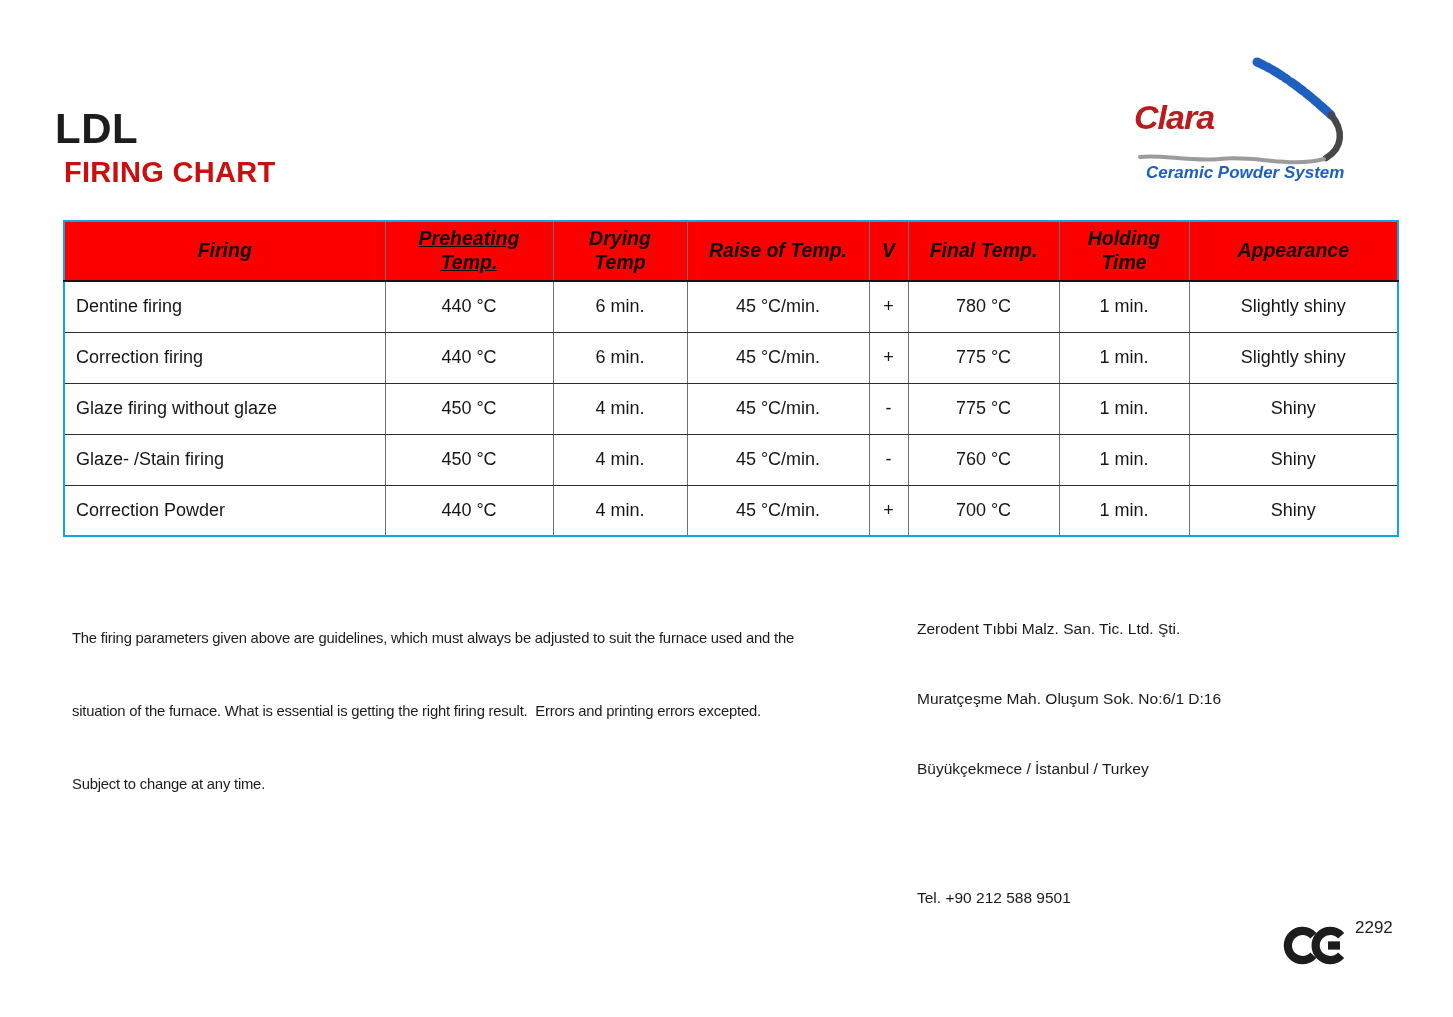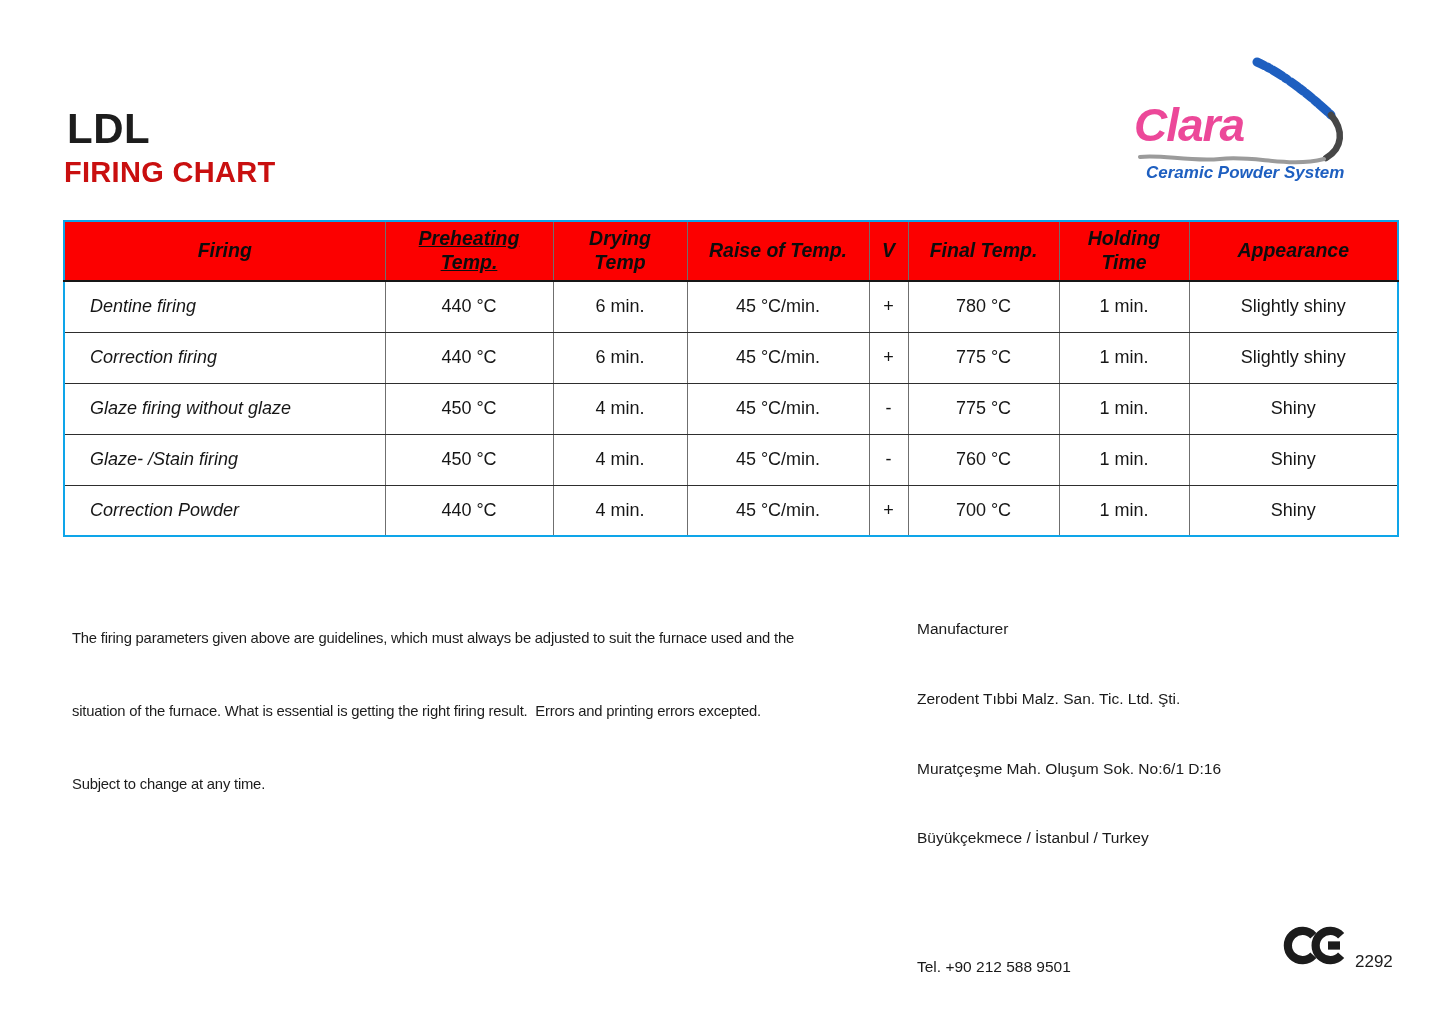--- a/index.html
+++ b/index.html
@@ -3,33 +3,33 @@
 <meta charset="utf-8">
 <style>
   * { margin:0; padding:0; box-sizing:border-box; }
   html,body { background:#ffffff; }
   .page {
     position:relative; width:1453px; height:1017px; background:#ffffff;
     font-family:"Liberation Sans", sans-serif; overflow:hidden;
   }
   
   .title {
-    position:absolute; left:67px; top:105px;
+    position:absolute; left:55px; top:105px;
     font-size:42px; font-weight:bold; color:#1d1d1d; letter-spacing:0.5px;
   }
   .subtitle {
     position:absolute; left:64px; top:156px;
     font-size:29px; font-weight:bold; color:#c90f0f; letter-spacing:0.3px;
   }
   
   .logo-svg { position:absolute; left:1120px; top:45px; }
   .brand {
     position:absolute; left:1134px; top:98px;
-    font-size:46px; font-weight:bold; font-style:italic;
-    color:#ec4899; letter-spacing:-1px;
+    font-size:34px; font-weight:bold; font-style:italic;
+    color:#b91c1c; letter-spacing:-1px;
   }
   .tagline {
     position:absolute; left:1146px; top:163px;
     font-size:17px; font-weight:bold; font-style:italic; color:#1e5fc0;
   }
   
   table.firing {
     position:absolute; left:63px; top:220px; width:1334px;
     border-collapse:collapse; table-layout:fixed;
     border:2px solid #0ea5e9;
@@ -45,38 +45,38 @@
     line-height:1.22; border-bottom:2px solid #161616;
   }
   table.firing th span { display:inline-block; }
   table.firing th:nth-child(2) span { max-width:118px;text-decoration:underline; }
   table.firing th:nth-child(3) span { max-width:78px; }
   table.firing th:nth-child(7) span { max-width:88px; }
   table.firing td {
     height:51px; font-size:18px; color:#161616; background:#ffffff;
   }
   table.firing td:first-child {
-    text-align:left; padding-left:25px; font-style:italic;
+    text-align:left; padding-left:11px; 
   }
   
   .notes {
     position:absolute; left:72px; top:577px;
     font-size:14.8px; letter-spacing:-0.2px; line-height:24.4px;
     color:#1c1c1c; white-space:pre;
   }
   
   .manufacturer {
     position:absolute; left:917px; top:571px;
     font-size:15.5px; line-height:23.2px; color:#1a1a1a; white-space:pre;
   }
   .manufacturer .contact-block { margin-top:13px; }
   
   .ce {
     position:absolute; left:1283px; top:919px;
-    display:flex; align-items:flex-end;
+    display:flex; 
   }
   .ce .nb {
     font-size:17px; color:#1c1c1c; margin-left:6px; line-height:1;
     padding-bottom:2px;
   }
 </style>
 </head>
 <body>
 
 <div class="page">
@@ -169,21 +169,20 @@
     </tbody>
   </table>
 
   <div class="notes">
     <div>The firing parameters given above are guidelines, which must always be adjusted to suit the furnace used and the</div>
     <div>situation of the furnace. What is essential is getting the right firing result.  Errors and printing errors excepted.</div>
     <div>Subject to change at any time.</div>
   </div>
 
   <div class="manufacturer">
-    <div>Manufacturer</div>
     <div>Zerodent Tıbbi Malz. San. Tic. Ltd. Şti.</div>
     <div>Muratçeşme Mah. Oluşum Sok. No:6/1 D:16</div>
     <div>Büyükçekmece / İstanbul / Turkey</div>
     <div class="contact-block">
       <div>Tel. +90 212 588 9501</div>
       
       
       
     </div>
   </div>

